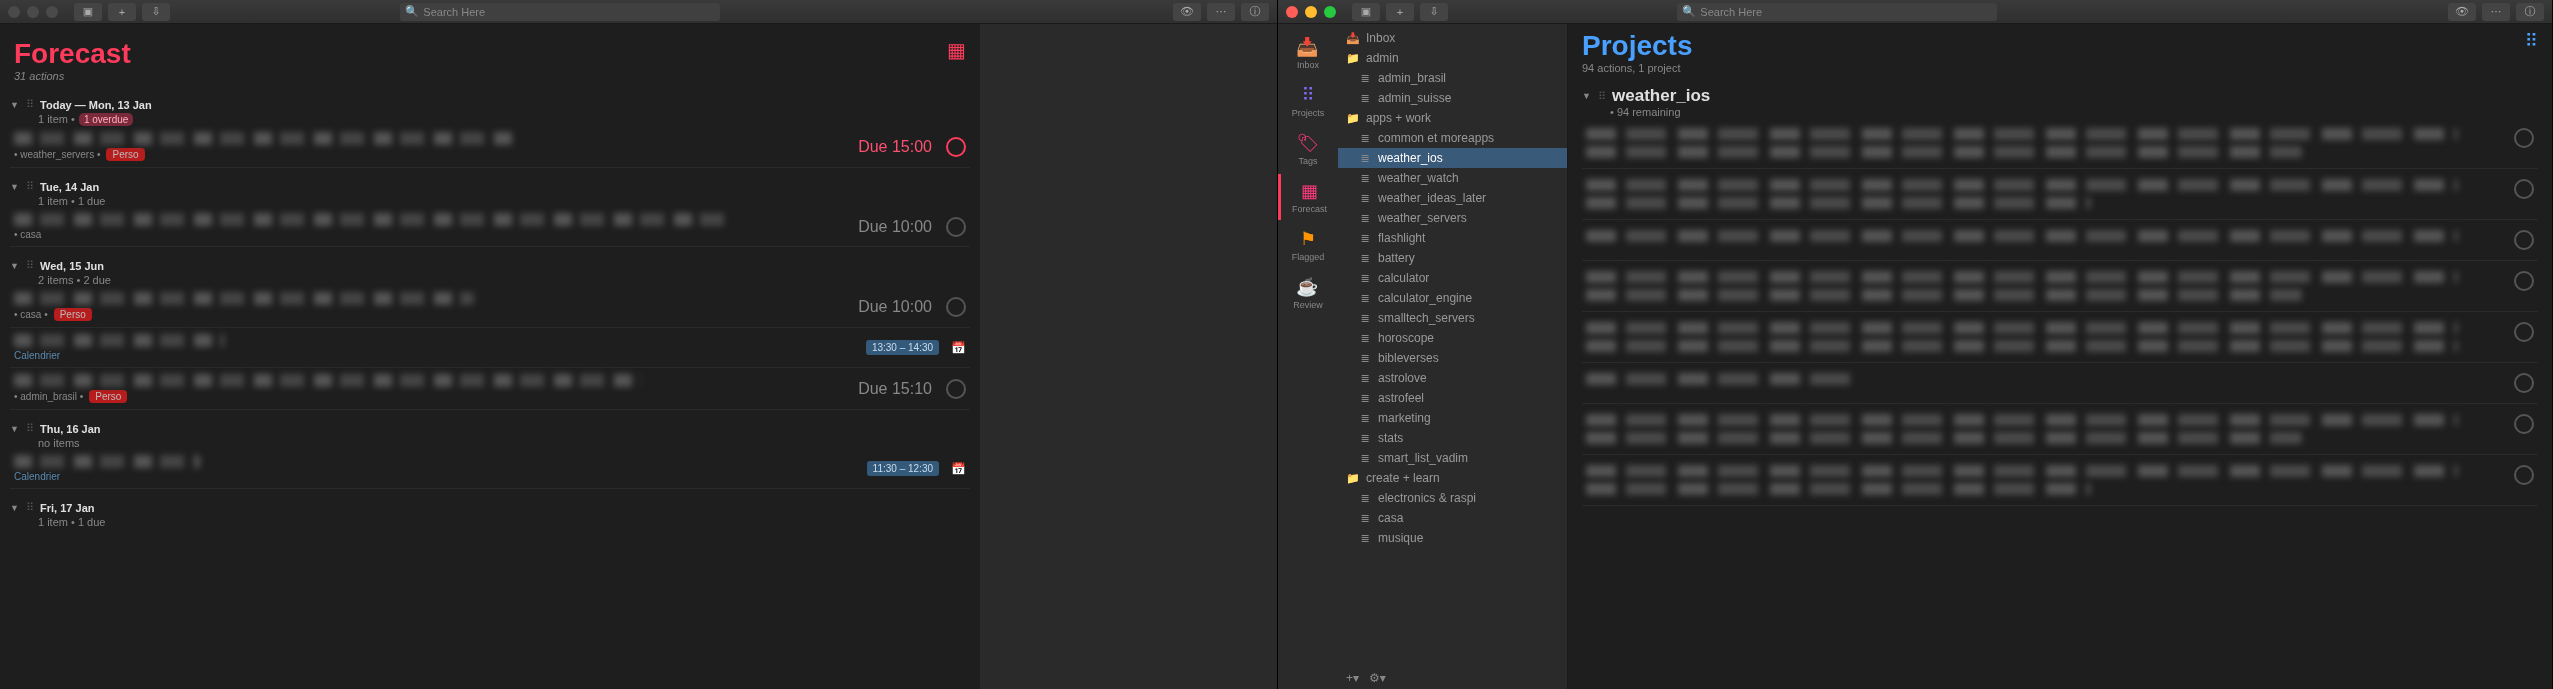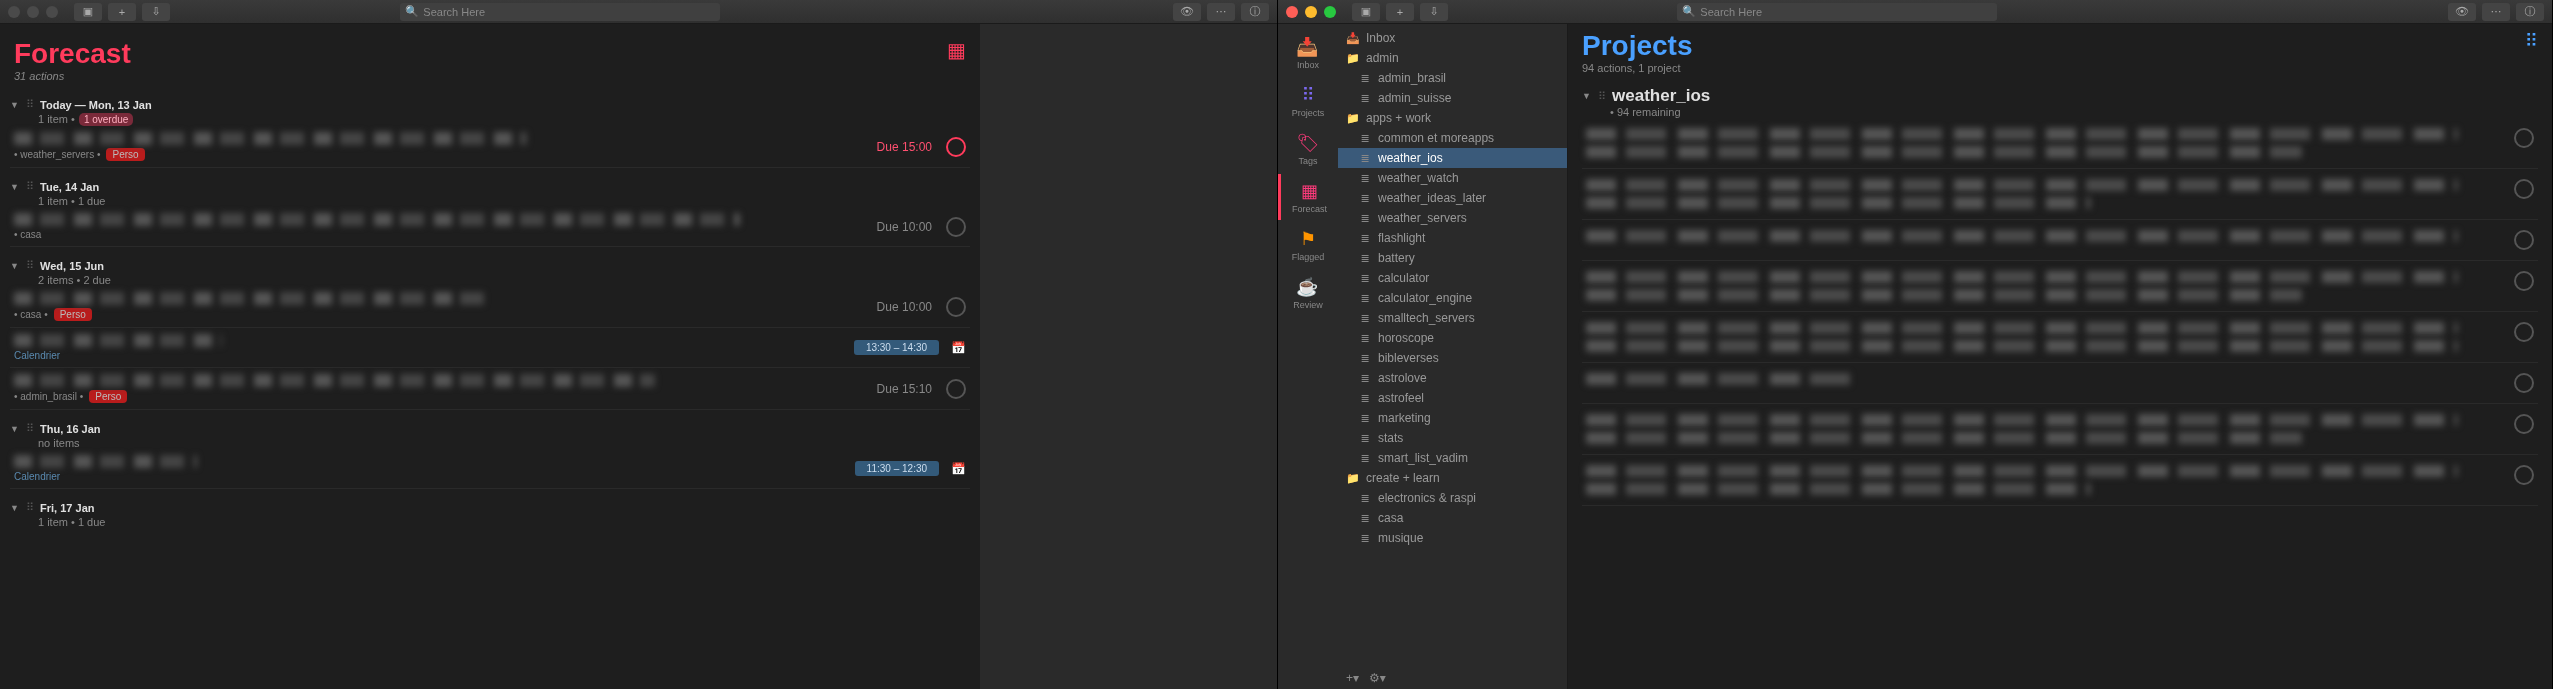--- a/index.html
+++ b/index.html
@@ -89,23 +89,23 @@
 }
 .task-content { flex: 1; }
 .task-title-blur {
   height: 13px;
   background: repeating-linear-gradient(90deg, #555 0 18px, transparent 18px 26px, #444 26px 50px, transparent 50px 60px);
   filter: blur(3px);
   border-radius: 2px;
 }
 .task-meta { color: #888; font-size: 10px; margin-top: 3px; display: flex; gap: 6px; align-items: center; }
 .tag-chip { background: #b91c1c; color: #bbb; padding: 1px 6px; border-radius: 4px; font-size: 10px; }
-.due-text { color: #888; font-size: 12px; margin-right: 6px; }
+.due-text { color: #888; font-size: 16px; margin-right: 6px; }
 .due-red { color: #ff5070; }
-.time-badge { background: #335a7a; color: #cde; padding: 2px 12px; border-radius: 3px; font-size: 10px; margin-right: 4px; }
+.time-badge { background: #335a7a; color: #cde; padding: 2px 6px; border-radius: 3px; font-size: 10px; margin-right: 4px; }
 .cal-icon { color: #5a8ab0; font-size: 12px; }
 .status-circle {
   width: 20px; height: 20px; border: 2px solid #555; border-radius: 50%; flex-shrink: 0;
 }
 .status-circle.overdue { border-color: #ff3b5c; }
 .cal-row .task-content { color: #5a8ab0; font-size: 12px; }
 
 .detail-panel {
   flex: 1;
   background: #252525;

